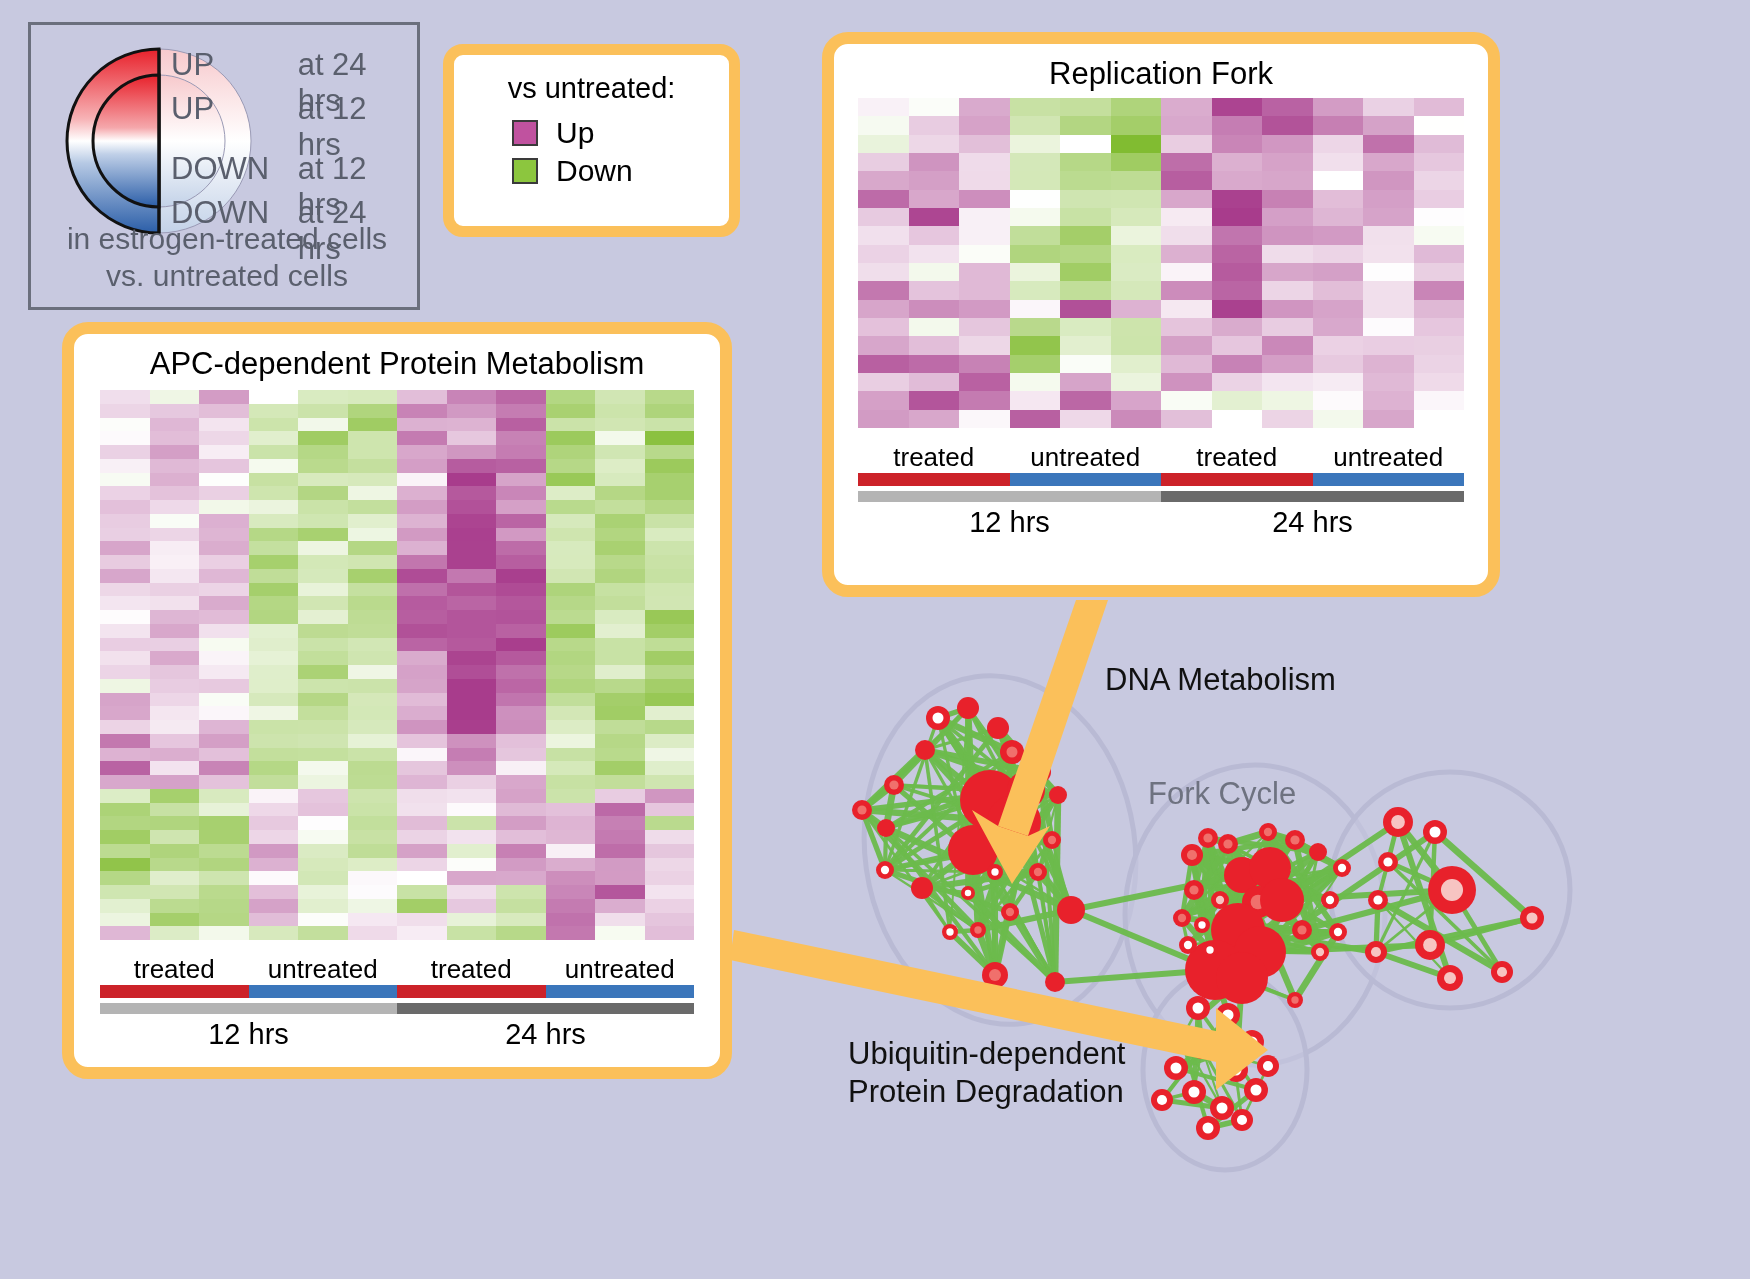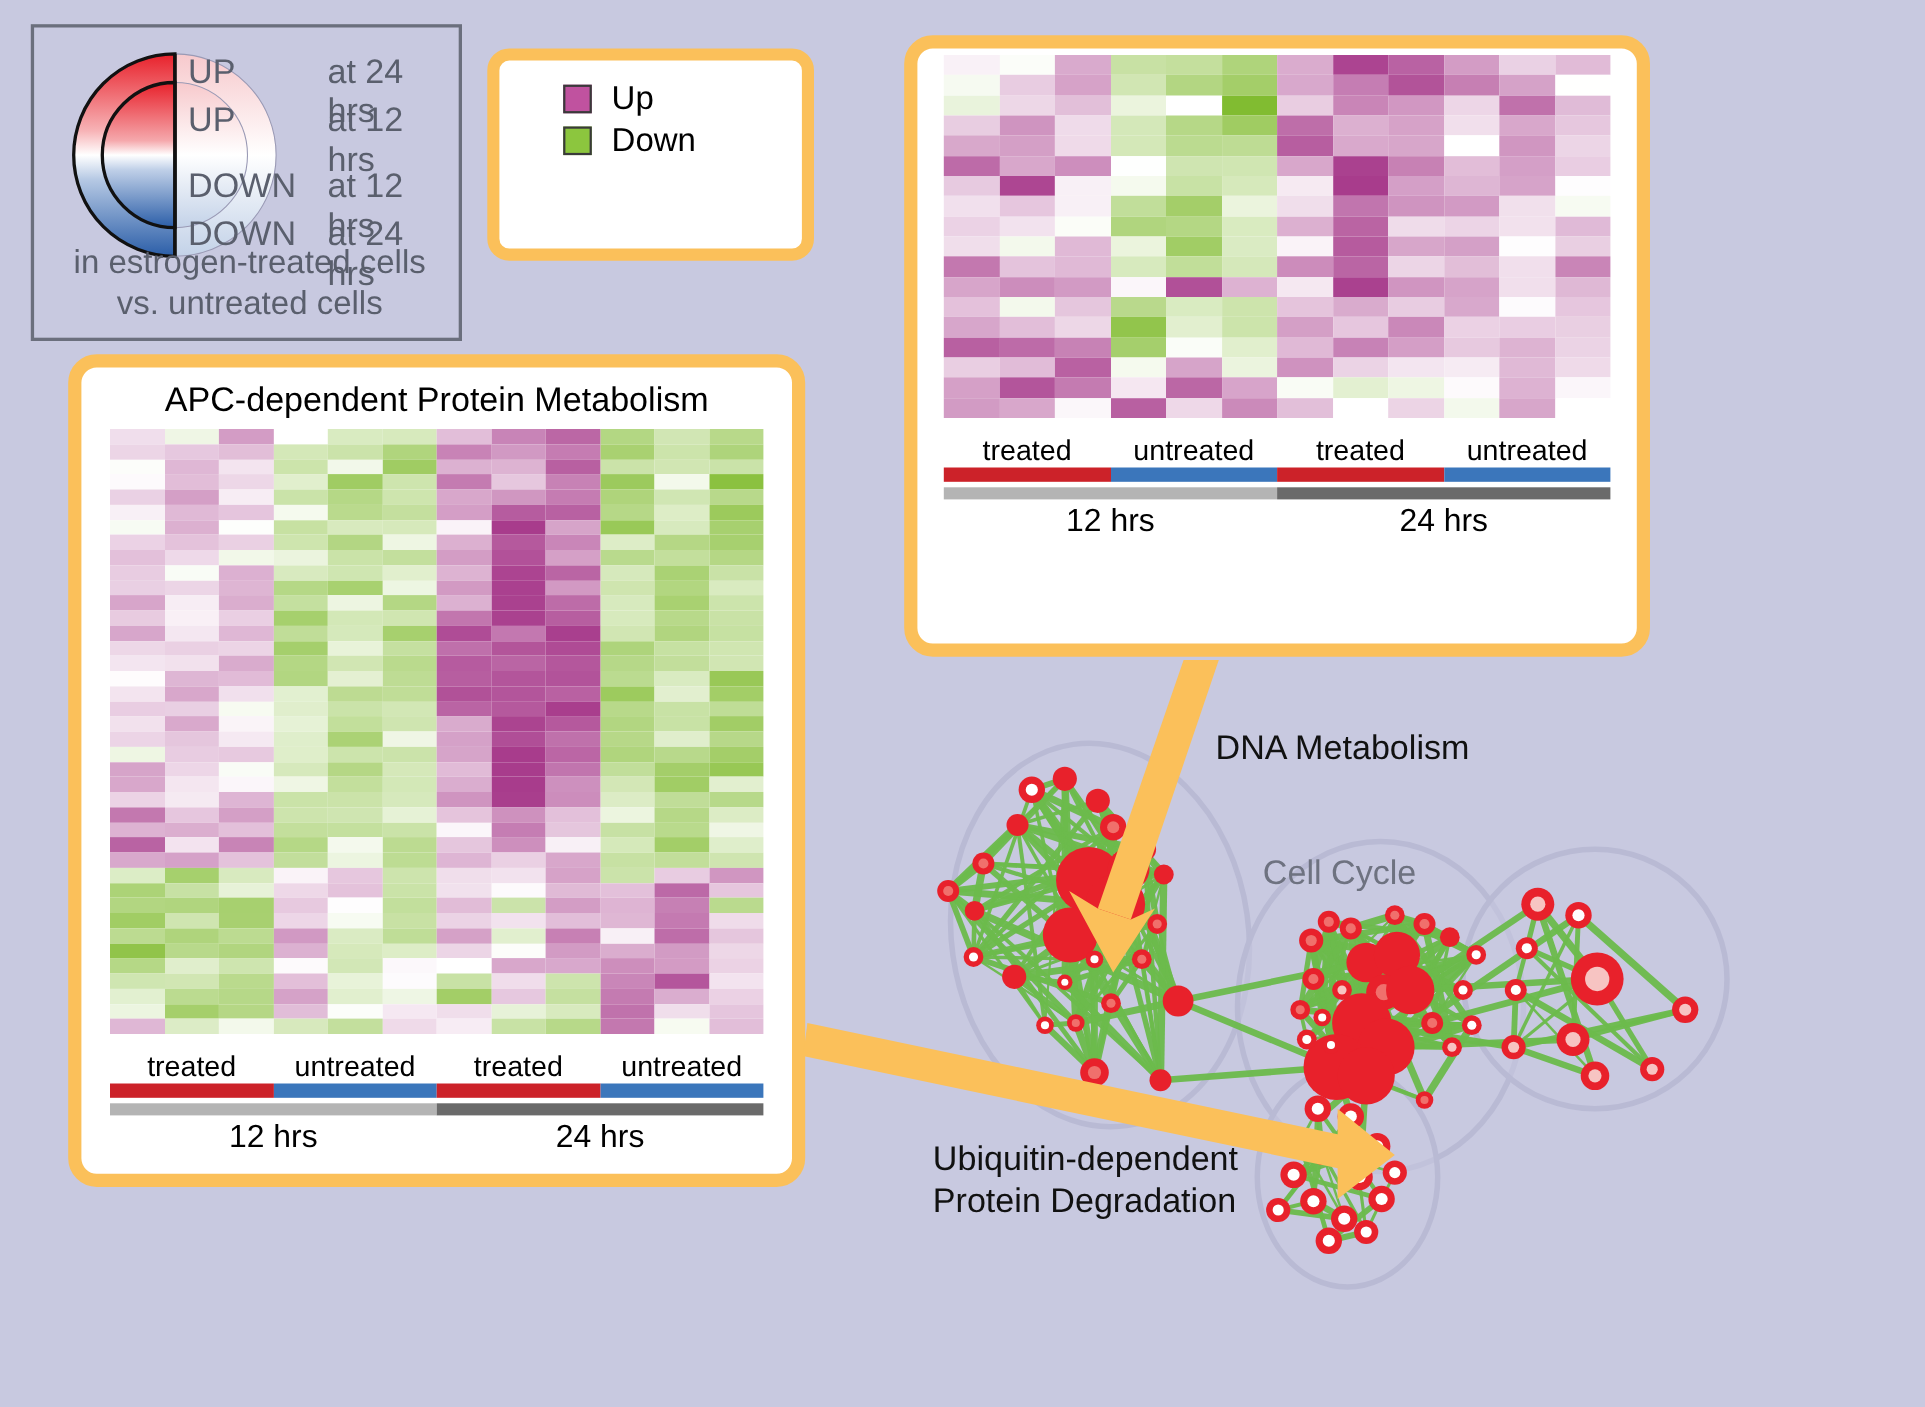--- a/index.html
+++ b/index.html
@@ -141,34 +141,36 @@
     </div>
   </div>
   <div id="wheel-caption">
     <div>in estrogen-treated cells</div>
     <div>vs. untreated cells</div>
   </div>
 </div>
 
 <div id="estrogen-legend">
   <div class="title">
+    <div>vs untreated:</div>
   </div>
   <div class="rows">
     <div class="legend-row">
       <span class="legend-swatch" id="sw-up" style="background: rgb(192, 82, 159);"></span>
       <span class="txt">Up</span>
     </div>
     <div class="legend-row">
       <span class="legend-swatch" id="sw-down" style="background: rgb(140, 198, 62);"></span>
       <span class="txt">Down</span>
     </div>
   </div>
 </div>
 
 <div class="panel" id="panel-replication">
+  <div class="panel-title">Replication Fork</div>
   <div style="padding:0 24px 0 24px;">
     <div class="heatmap" id="hm-rep" style="height: 330px; margin-top: 6px; grid-template-columns: repeat(12, 1fr); grid-template-rows: repeat(18, 1fr);">
         <div class="hm-cell" style="background:rgb(249,241,247)"></div>
         <div class="hm-cell" style="background:rgb(251,253,249)"></div>
         <div class="hm-cell" style="background:rgb(217,170,205)"></div>
         <div class="hm-cell" style="background:rgb(200,225,164)"></div>
         <div class="hm-cell" style="background:rgb(196,223,157)"></div>
         <div class="hm-cell" style="background:rgb(175,212,123)"></div>
         <div class="hm-cell" style="background:rgb(218,172,206)"></div>
         <div class="hm-cell" style="background:rgb(172,68,145)"></div>
@@ -1311,21 +1313,21 @@
       <circle cx="418" cy="528" r="12" fill="#e8212b"></circle>
       <circle cx="418" cy="528" r="5.5200000000000005" fill="#ffffff"></circle>
       <circle cx="452" cy="520" r="11" fill="#e8212b"></circle>
       <circle cx="452" cy="520" r="5.0600000000000005" fill="#ffffff"></circle>
       <circle cx="372" cy="500" r="11" fill="#e8212b"></circle>
       <circle cx="372" cy="500" r="5.0600000000000005" fill="#ffffff"></circle>
       <circle cx="478" cy="466" r="11" fill="#e8212b"></circle>
       <circle cx="478" cy="466" r="5.0600000000000005" fill="#ffffff"></circle>
     </svg>
   <div class="cluster-label" id="label-dna">DNA Metabolism</div>
-  <div class="cluster-label" id="label-cellcycle">Cell Cycle</div>
+  <div class="cluster-label" id="label-cellcycle">Fork Cycle</div>
   <div class="cluster-label" id="label-ubiquitin">Ubiquitin-dependent
 Protein Degradation</div>
 </div>
 
 <svg id="arrows">
   <g>
     <path d="M1076 600 L1108 600 L1028 836 L998 826 Z" fill="#fbc05a"></path>
     <path d="M1028 836 L998 826 L972 810 L1012 884 L1050 826 Z" fill="#fbc05a"></path>
   </g>
   <g>

